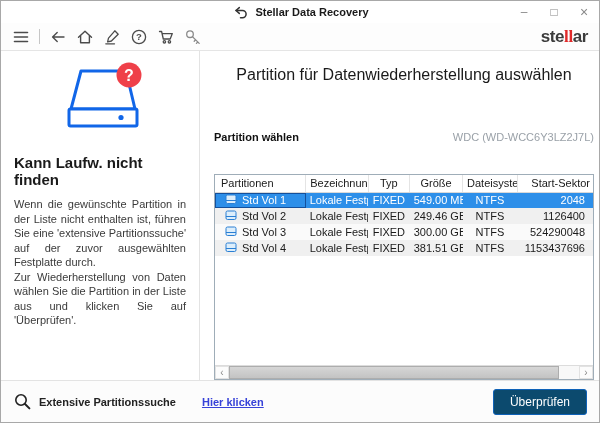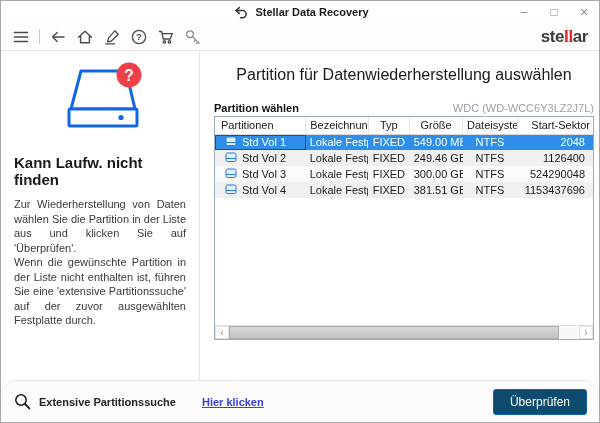--- a/index.html
+++ b/index.html
@@ -33,21 +33,21 @@
   .logo .accent { color:#e02a2a;font-family:Liberation Serif, serif; }
 
   
   .content { flex:1; display:flex; min-height:0; }
 
   .sidebar { flex:0 0 199px; width:199px; border-right:1px solid #e3e3e3; padding:8px 13px 0 13px; }
   .drive-wrap { display:flex; justify-content:center; margin-top:2px; }
   .sidebar h2 { font-size:15px; font-weight:700; color:#1a1a1a; margin:15px 0 9px 0; }
   .sidebar p { font-size:11px; line-height:14.5px; color:#3a3a3a; text-align:justify; margin:0; }
 
-  .main { flex:1; min-width:0; padding:12px 5px 0 14px; display:flex; flex-direction:column; }
+  .main { flex:1; min-width:0; padding:12px 5px 0 14px; display:flex; flex-direction:column;gap:29px; }
   .main-title { text-align:center; font-size:16px; font-weight:400; color:#1a1a1a; margin:3px 0 0 0; }
   .table-meta { display:flex; align-items:baseline; margin:18px 0 2px 0; }
   .table-label { font-size:11px; font-weight:700; color:#111; }
   .device-label { margin-left:auto; font-size:11px; color:#9aa1a8; }
 
   
   .table-frame { border:1px solid #9fadb8; height:224px; display:flex; flex-direction:column; background:#fff; }
   table { border-collapse:collapse; width:100%; table-layout:fixed; font-size:11px; }
   th { font-weight:400; color:#1a1a1a; height:17px; padding:0 4px; border-right:1px solid #e4e4e4; border-bottom:1px solid #d9d9d9; text-align:center; white-space:nowrap; overflow:hidden; background:#fff; }
   th.h-first { text-align:left; padding-left:6px; }
@@ -63,21 +63,21 @@
   .td-num { text-align:right; padding-right:8px; }
   .td-center { text-align:center; }
   .pt-icon { display:inline-flex; flex:0 0 auto; }
 
   .table-filler { flex:1; background:#fff; }
   .hscrollbar { flex:0 0 14px; border-top:1px solid #dcdcdc; display:flex; align-items:stretch; background:#f8f8f8; }
   .sb-arrow { flex:0 0 14px; display:flex; align-items:center; justify-content:center; font-size:10px; color:#8a8a8a; background:#fcfcfc; border:1px solid #e2e2e2; }
   .sb-thumb { flex:1; margin-right:20px; background:linear-gradient(#d6d6d6,#c3c3c3); border:1px solid #adadad; }
 
   
-  .footer { flex:0 0 42px; border-top:1px solid #e3e3e3; background:#fcfcfc; display:flex; align-items:center; padding:0 12px;border-radius:16px; }
+  .footer { flex:0 0 42px; border-top:1px solid #e3e3e3; background:#fcfcfc; display:flex; align-items:center; padding:0 12px; }
   .footer-label { font-size:11px; font-weight:700; color:#222; margin-left:8px; }
   .footer-link { font-size:11px; font-weight:700; color:#3742d8; text-decoration:underline; margin-left:10px; cursor:pointer;padding-left:16px; }
   .verify-btn { margin-left:auto; background:#0c4a6e; color:#fff; font-size:12px; font-weight:400; padding:5px 16px; border:1px solid #0f62b8; border-radius:3px; cursor:pointer; }
 </style>
 </head>
 <body>
 
 <div class="window">
 
   <div class="titlebar">
@@ -151,22 +151,22 @@
           <path d="M31,10 L76,10 L85,48 L21,48 Z" fill="#ffffff" stroke="#1166e8" stroke-width="3" stroke-linejoin="round"></path>
           <rect x="19" y="48" width="68" height="17" rx="1.5" fill="#ffffff" stroke="#1166e8" stroke-width="3"></rect>
           <circle cx="71" cy="56.5" r="2.6" fill="#1166e8"></circle>
           <g>
             <circle cx="79" cy="14" r="12.5" fill="#ef4049"></circle>
             <text x="79" y="19.5" text-anchor="middle" font-size="16" font-weight="bold" fill="#ffffff">?</text>
           </g>
         </svg>
       </div>
       <h2>Kann Laufw. nicht finden</h2>
+      <p>Wenn die gewünschte Partition in der Liste nicht enthalten ist, führen Sie eine 'extensive Partitionssuche' auf der zuvor ausgewählten Festplatte durch.</p>
       <p>Zur Wiederherstellung von Daten wählen Sie die Partition in der Liste aus und klicken Sie auf 'Überprüfen'.</p>
-      <p>Wenn die gewünschte Partition in der Liste nicht enthalten ist, führen Sie eine 'extensive Partitionssuche' auf der zuvor ausgewählten Festplatte durch.</p>
     </div>
 
     <div class="main">
       <h1 class="main-title">Partition für Datenwiederherstellung auswählen</h1>
 
       <div class="table-meta">
         <span class="table-label">Partition wählen</span>
         <span class="device-label">WDC (WD-WCC6Y3LZ2J7L)</span>
       </div>
 

